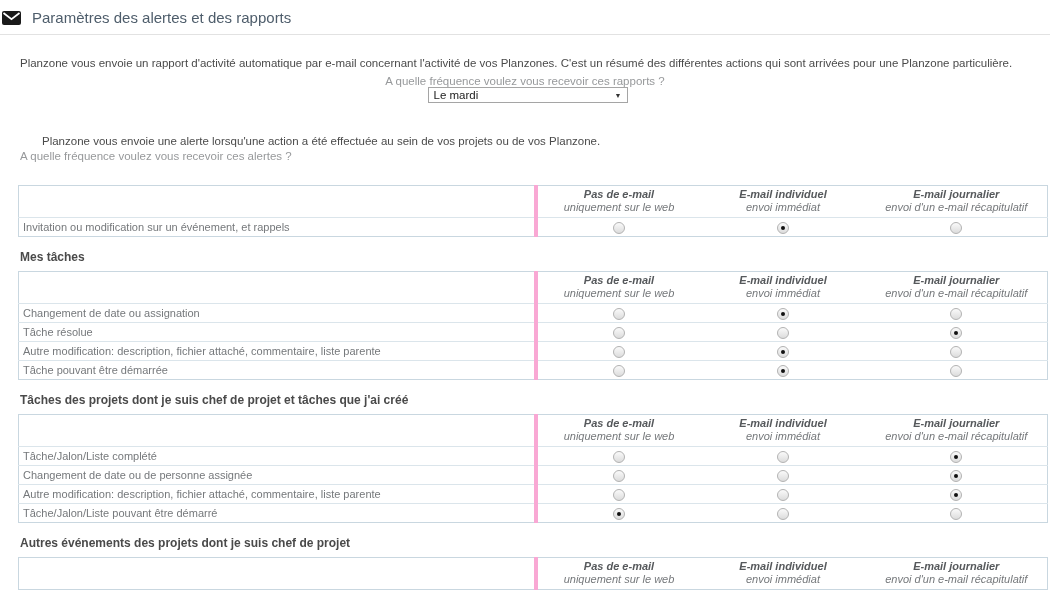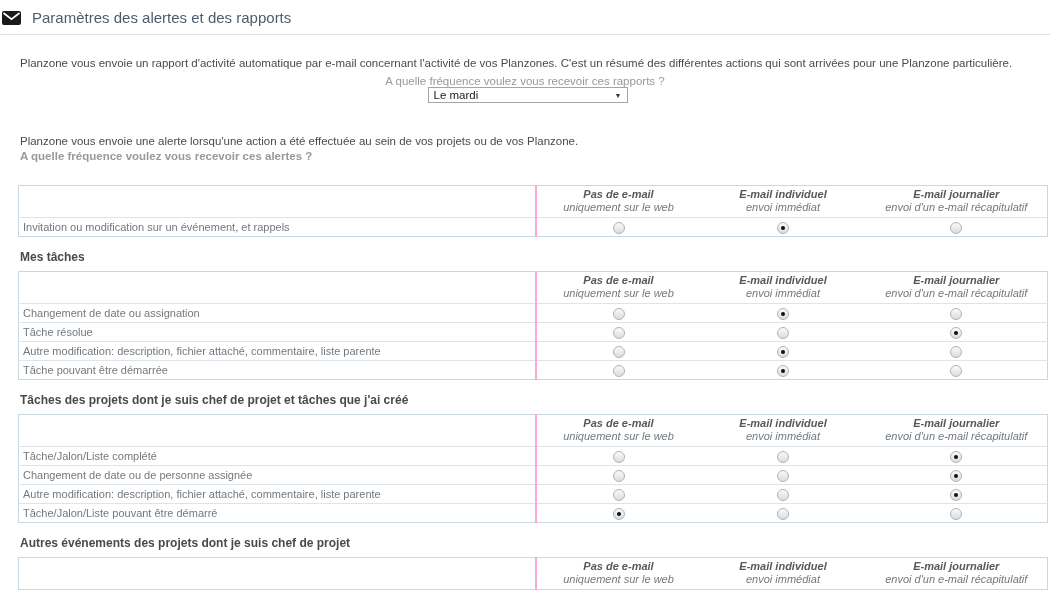--- a/index.html
+++ b/index.html
@@ -37,22 +37,22 @@
     border: 1px solid #a5a5a5;
     background: #fff;
     display: flex; align-items: center; justify-content: space-between;
     padding: 0 5px 0 5px;
     cursor: pointer;
   }
   .select-value { font-size: 11.5px; color: #222; }
   .select-arrow { font-size: 7px; color: #333; line-height: 1; }
 
   .alert-intro { margin-top: 31px; font-size: 11.5px; line-height: 15px; }
-  .alert-line1 { color: #4a4a4a; }
-  .alert-line2 { color: #97999b; font-weight: bold; }
+  .alert-line1 { color: #4a4a4a; margin-left: 22px; }
+  .alert-line2 { color: #97999b; }
 
   .sections > .section { margin-top: 13px; }
   .sections > .section:first-child { margin-top: 21px; }
   .section-title {
     margin: 0 0 7px 0;
     font-size: 12px; font-weight: bold; color: #4a4a4a;
   }
 
   table.alert-table {
     border-collapse: collapse;
@@ -65,21 +65,21 @@
   .col-opt1 { width: 165px; }
   .col-opt2 { width: 165px; }
   .col-opt3 { width: 182px; }
 
   thead th {
     padding: 2px 0 3px 0;
     font-size: 11px; font-weight: normal;
     vertical-align: top;
     font-style: italic;
   }
-  th.label-col, td.row-label { border-right: 2px solid #f9a8d4; margin-top: 44px; }
+  th.label-col, td.row-label { border-right: 4px solid #f9a8d4; margin-top: 44px; }
   .ch-title { font-weight: bold; color: #56595c; line-height: 13px; text-align: center; }
   .ch-sub { color: #75787b; line-height: 13px; text-align: center; }
 
   tbody td {
     border-top: 1px solid #dbe5eb;
     height: 17px;
     padding: 0;
   }
   td.row-label {
     font-size: 11px; color: #75787b;

